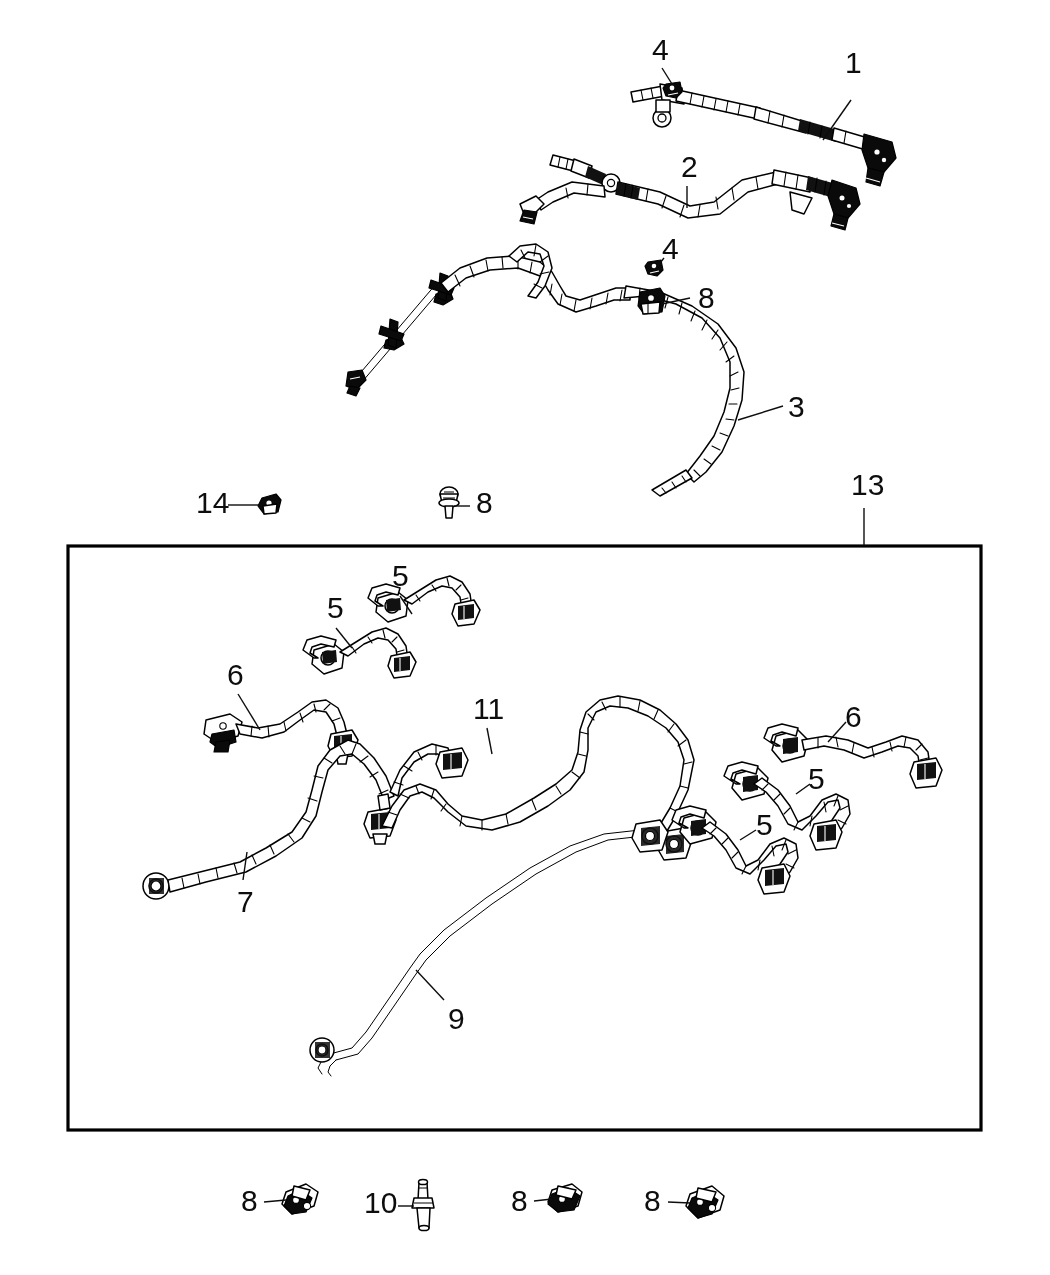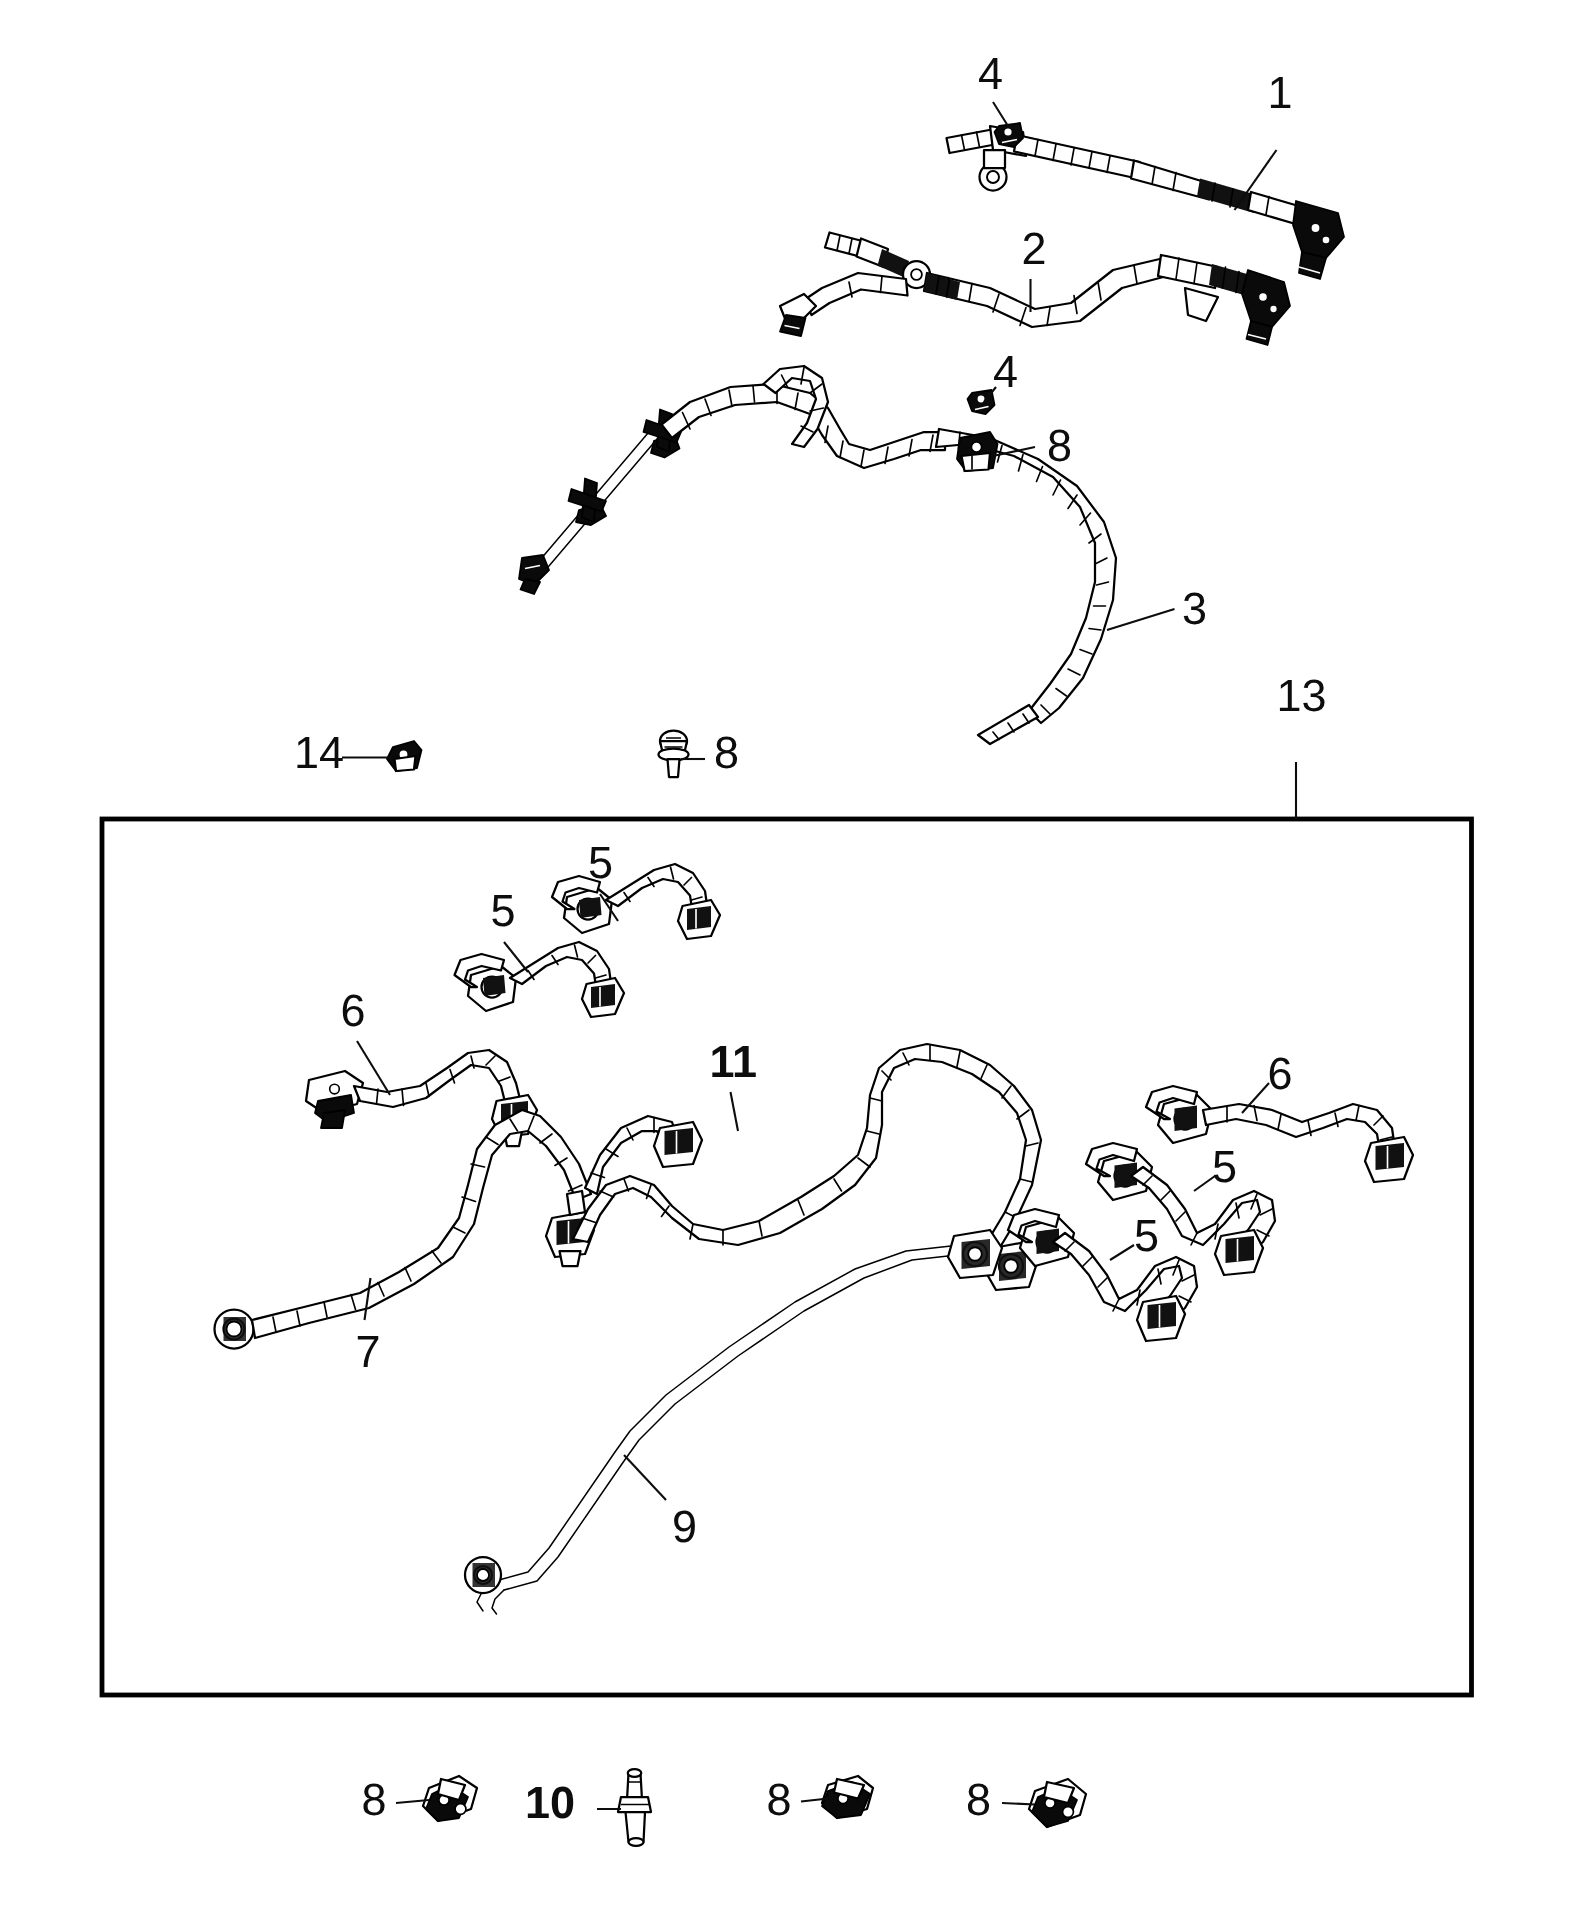--- a/index.html
+++ b/index.html
@@ -441,28 +441,28 @@
   </svg>
 
   <div class="callout-label" style="left:845px; top:48px;">1</div>
   <div class="callout-label" style="left:681px; top:152px;">2</div>
   <div class="callout-label" style="left:788px; top:392px;">3</div>
   <div class="callout-label" style="left:652px; top:35px;">4</div>
   <div class="callout-label" style="left:662px; top:234px;">4</div>
   <div class="callout-label" style="left:698px; top:283px;">8</div>
   <div class="callout-label" style="left:196px; top:488px;">14</div>
   <div class="callout-label" style="left:476px; top:488px;">8</div>
-  <div class="callout-label" style="left:851px; top:450px;">13</div>
+  <div class="callout-label" style="left:851px; top:470px;">13</div>
   <div class="callout-label" style="left:392px; top:561px;">5</div>
   <div class="callout-label" style="left:327px; top:593px;">5</div>
   <div class="callout-label" style="left:227px; top:660px;">6</div>
-  <div class="callout-label" style="left:473px; top:694px;font-weight:bold;">11</div>
+  <div class="callout-label" style="left:473px; top:694px;">11</div>
   <div class="callout-label" style="left:845px; top:702px;">6</div>
   <div class="callout-label" style="left:808px; top:764px;">5</div>
   <div class="callout-label" style="left:756px; top:810px;">5</div>
   <div class="callout-label" style="left:237px; top:887px;">7</div>
   <div class="callout-label" style="left:448px; top:1004px;">9</div>
   <div class="callout-label" style="left:241px; top:1186px;">8</div>
-  <div class="callout-label" style="left:350px; top:1188px;font-weight:bold;">10</div>
+  <div class="callout-label" style="left:364px; top:1188px;">10</div>
   <div class="callout-label" style="left:511px; top:1186px;">8</div>
   <div class="callout-label" style="left:644px; top:1186px;">8</div>
 
 </div>
 
 </body></html>

